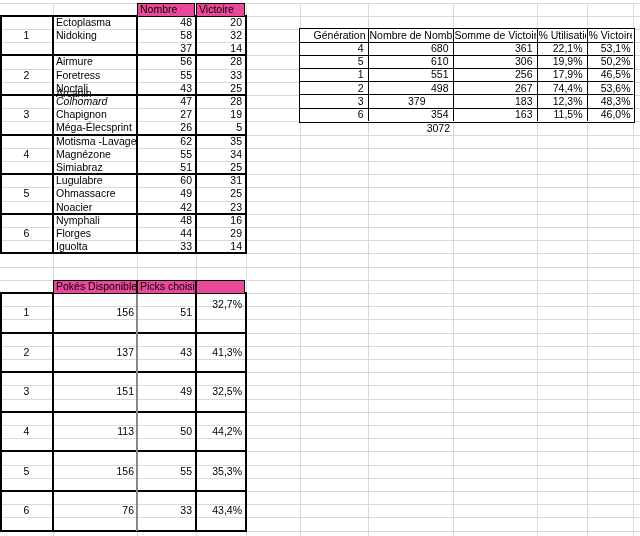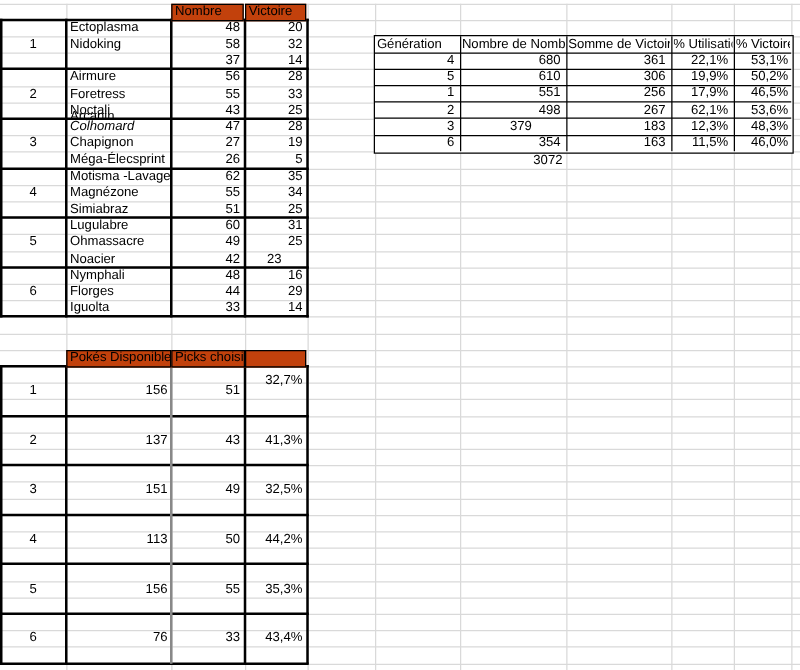--- a/index.html
+++ b/index.html
@@ -2,21 +2,21 @@
 <html><head>
 <meta charset="utf-8">
 <style>
   html,body{margin:0;padding:0;}
   body{width:640px;height:536px;background:#ffffff;font-family:"Liberation Sans",sans-serif;}
   .sheet{position:absolute;left:0;top:0;width:640px;height:536px;overflow:hidden;background:#fff;}
   .gl{position:absolute;z-index:1;}
   .cell{position:absolute;height:13.2px;line-height:13.2px;font-size:10.5px;color:#000;white-space:nowrap;overflow:hidden;z-index:3;}
   .r{text-align:right;}
   .c{text-align:center;}
-  .hdr{position:absolute;box-sizing:border-box;height:14px;border:1.5px solid #000;background:#c2410c;line-height:10.5px;padding-left:2px;font-size:10.5px;color:#000;white-space:nowrap;overflow:hidden;z-index:4;}
+  .hdr{position:absolute;box-sizing:border-box;height:14px;border:1.5px solid #000;background:#ec4899;line-height:10.5px;padding-left:2px;font-size:10.5px;color:#000;white-space:nowrap;overflow:hidden;z-index:4;}
   .pivot{position:absolute;left:298.5px;top:27.9px;width:336px;height:95.4px;box-sizing:border-box;border:1.5px solid #000;background:#fff;z-index:2;}
   .pivot .cell{z-index:3;}
 </style>
 </head>
 <body>
 
 <div class="sheet">
   <div id="gridlayer">
       <div class="gl" style="position: absolute; left: 53px; top: 2.5px; width: 1px; height: 533.5px; background: rgb(217, 217, 217);"></div>
       <div class="gl" style="position: absolute; left: 137px; top: 2.5px; width: 1px; height: 533.5px; background: rgb(217, 217, 217);"></div>
@@ -146,21 +146,21 @@
 
   <div class="cell c" style="left:2px;top:187.3px;width:49px;">5</div>
   <div class="cell" style="left:56px;top:174.1px;width:80px;">Lugulabre</div>
   <div class="cell r" style="left:139px;top:174.1px;width:53px;">60</div>
   <div class="cell r" style="left:197px;top:174.1px;width:45px;">31</div>
   <div class="cell" style="left:56px;top:187.3px;width:80px;">Ohmassacre</div>
   <div class="cell r" style="left:139px;top:187.3px;width:53px;">49</div>
   <div class="cell r" style="left:197px;top:187.3px;width:45px;">25</div>
   <div class="cell" style="left:56px;top:200.5px;width:80px;">Noacier</div>
   <div class="cell r" style="left:139px;top:200.5px;width:53px;">42</div>
-  <div class="cell r" style="left:197px;top:200.5px;width:45px;text-align:center;">23</div>
+  <div class="cell r" style="left:197px;top:200.5px;width:45px;">23</div>
 
   <div class="cell c" style="left:2px;top:226.9px;width:49px;">6</div>
   <div class="cell" style="left:56px;top:213.7px;width:80px;">Nymphali</div>
   <div class="cell r" style="left:139px;top:213.7px;width:53px;">48</div>
   <div class="cell r" style="left:197px;top:213.7px;width:45px;">16</div>
   <div class="cell" style="left:56px;top:226.9px;width:80px;">Florges</div>
   <div class="cell r" style="left:139px;top:226.9px;width:53px;">44</div>
   <div class="cell r" style="left:197px;top:226.9px;width:45px;">29</div>
   <div class="cell" style="left:56px;top:240.1px;width:80px;">Iguolta</div>
   <div class="cell r" style="left:139px;top:240.1px;width:53px;">33</div>
@@ -172,21 +172,21 @@
         <div class="gl" style="position: absolute; left: 0px; top: 25.9px; width: 333px; height: 1px; background: rgb(0, 0, 0);"></div>
         <div class="gl" style="position: absolute; left: 0px; top: 39.1px; width: 333px; height: 1px; background: rgb(0, 0, 0);"></div>
         <div class="gl" style="position: absolute; left: 0px; top: 52.3px; width: 333px; height: 1px; background: rgb(0, 0, 0);"></div>
         <div class="gl" style="position: absolute; left: 0px; top: 65.5px; width: 333px; height: 1px; background: rgb(0, 0, 0);"></div>
         <div class="gl" style="position: absolute; left: 0px; top: 78.7px; width: 333px; height: 1px; background: rgb(0, 0, 0);"></div>
         <div class="gl" style="position: absolute; left: 68px; top: 0px; width: 1px; height: 92.4px; background: rgb(0, 0, 0);"></div>
         <div class="gl" style="position: absolute; left: 153px; top: 0px; width: 1px; height: 92.4px; background: rgb(0, 0, 0);"></div>
         <div class="gl" style="position: absolute; left: 237px; top: 0px; width: 1px; height: 92.4px; background: rgb(0, 0, 0);"></div>
         <div class="gl" style="position: absolute; left: 287px; top: 0px; width: 1px; height: 92.4px; background: rgb(0, 0, 0);"></div>
       </div>
-    <div class="cell" style="left:2px;top:0px;width:64px;">Génération</div>
+    <div class="cell" style="left:2px;top:0px;width:64px;text-align:right;">Génération</div>
     <div class="cell" style="left:70px;top:0px;width:82px;">Nombre de Nombre</div>
     <div class="cell" style="left:155px;top:0px;width:81px;">Somme de Victoire</div>
     <div class="cell" style="left:239px;top:0px;width:47px;">% Utilisation</div>
     <div class="cell" style="left:289px;top:0px;width:43px;">% Victoire</div>
 
     <div class="cell r" style="left:2px;top:13.2px;width:62px;">4</div>
     <div class="cell r" style="left:70px;top:13.2px;width:79px;">680</div>
     <div class="cell r" style="left:155px;top:13.2px;width:78px;">361</div>
     <div class="cell r" style="left:239px;top:13.2px;width:44px;">22,1%</div>
     <div class="cell r" style="left:289px;top:13.2px;width:42px;">53,1%</div>
@@ -199,21 +199,21 @@
 
     <div class="cell r" style="left:2px;top:39.6px;width:62px;">1</div>
     <div class="cell r" style="left:70px;top:39.6px;width:79px;">551</div>
     <div class="cell r" style="left:155px;top:39.6px;width:78px;">256</div>
     <div class="cell r" style="left:239px;top:39.6px;width:44px;">17,9%</div>
     <div class="cell r" style="left:289px;top:39.6px;width:42px;">46,5%</div>
 
     <div class="cell r" style="left:2px;top:52.8px;width:62px;">2</div>
     <div class="cell r" style="left:70px;top:52.8px;width:79px;">498</div>
     <div class="cell r" style="left:155px;top:52.8px;width:78px;">267</div>
-    <div class="cell r" style="left:239px;top:52.8px;width:44px;">62,1%</div>
+    <div class="cell r" style="left:239px;top:52.8px;width:44px;">74,4%</div>
     <div class="cell r" style="left:289px;top:52.8px;width:42px;">53,6%</div>
 
     <div class="cell r" style="left:2px;top:66px;width:62px;">3</div>
     <div class="cell r" style="left:70px;top:66px;width:56px;">379</div>
     <div class="cell r" style="left:155px;top:66px;width:78px;">183</div>
     <div class="cell r" style="left:239px;top:66px;width:44px;">12,3%</div>
     <div class="cell r" style="left:289px;top:66px;width:42px;">48,3%</div>
 
     <div class="cell r" style="left:2px;top:79.2px;width:62px;">6</div>
     <div class="cell r" style="left:70px;top:79.2px;width:79px;">354</div>

